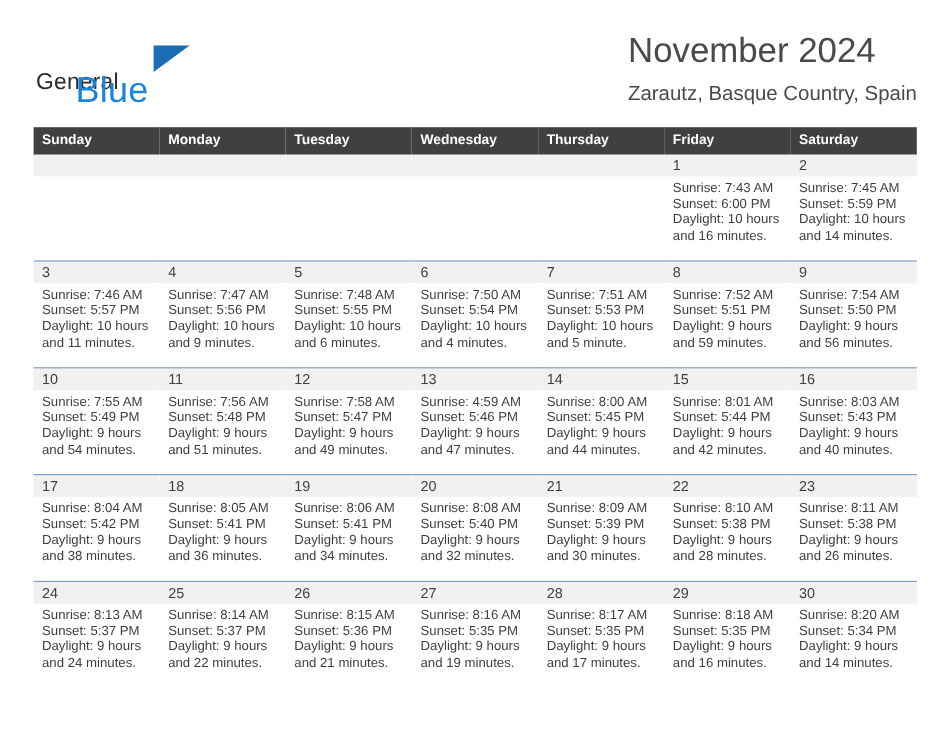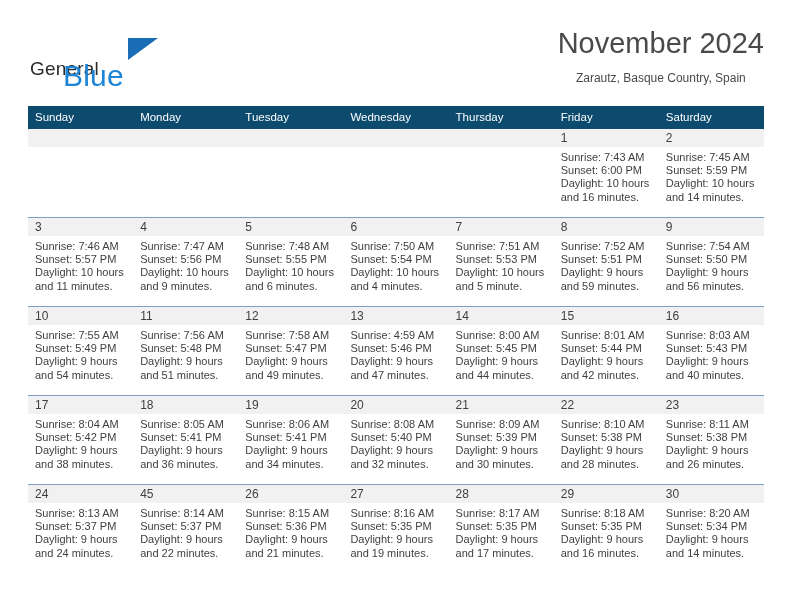--- a/index.html
+++ b/index.html
@@ -61,51 +61,51 @@
     top: 33px;
     font-size: 30px;
     letter-spacing: 0.2px;
     color: #1d84d6;
     font-family: "Liberation Sans", sans-serif;
   }
   .title-block {
     position: absolute;
     right: 0;
     top: 0;
-    text-align: center;
+    text-align: left;
   }
   .cal-title {
     font-size: 29px;
     color: #4a4a4a;
     line-height: 34px;
     font-weight: normal;
     margin: 0;
     white-space: nowrap;
   }
   .cal-subtitle {
-    font-size: 12px;
+    font-size: 17px;
     color: #4a4a4a;
     line-height: 20px;
     margin: 8px 0 12px 0;
     white-space: nowrap;
   }
 
   
   .calendar {
     position: absolute;
     left: 28px;
     top: 106px;
     width: 736px;
     border-collapse: collapse;
     table-layout: fixed;
   }
   .calendar th {
-    background: #0c4a6e;
+    background: #404040;
     color: #ffffff;
-    font-weight: normal;
+    font-weight: bold;
     font-size: 11.5px;
     text-align: left;
     padding: 5px 0 5px 7px;
     height: 10px;
     border: 0;
     line-height: 13px;
   }
   .calendar td {
     vertical-align: top;
     padding: 0;
@@ -477,21 +477,21 @@
               <div class="daybody">
                 <div>Sunrise: 8:13 AM</div>
                 <div>Sunset: 5:37 PM</div>
                 <div>Daylight: 9 hours</div>
                 <div>and 24 minutes.</div>
               </div>
             </div>
           </td>
           <td>
             <div class="daycell">
-              <div class="daynum-band">45</div>
+              <div class="daynum-band">25</div>
               <div class="daybody">
                 <div>Sunrise: 8:14 AM</div>
                 <div>Sunset: 5:37 PM</div>
                 <div>Daylight: 9 hours</div>
                 <div>and 22 minutes.</div>
               </div>
             </div>
           </td>
           <td>
             <div class="daycell">

